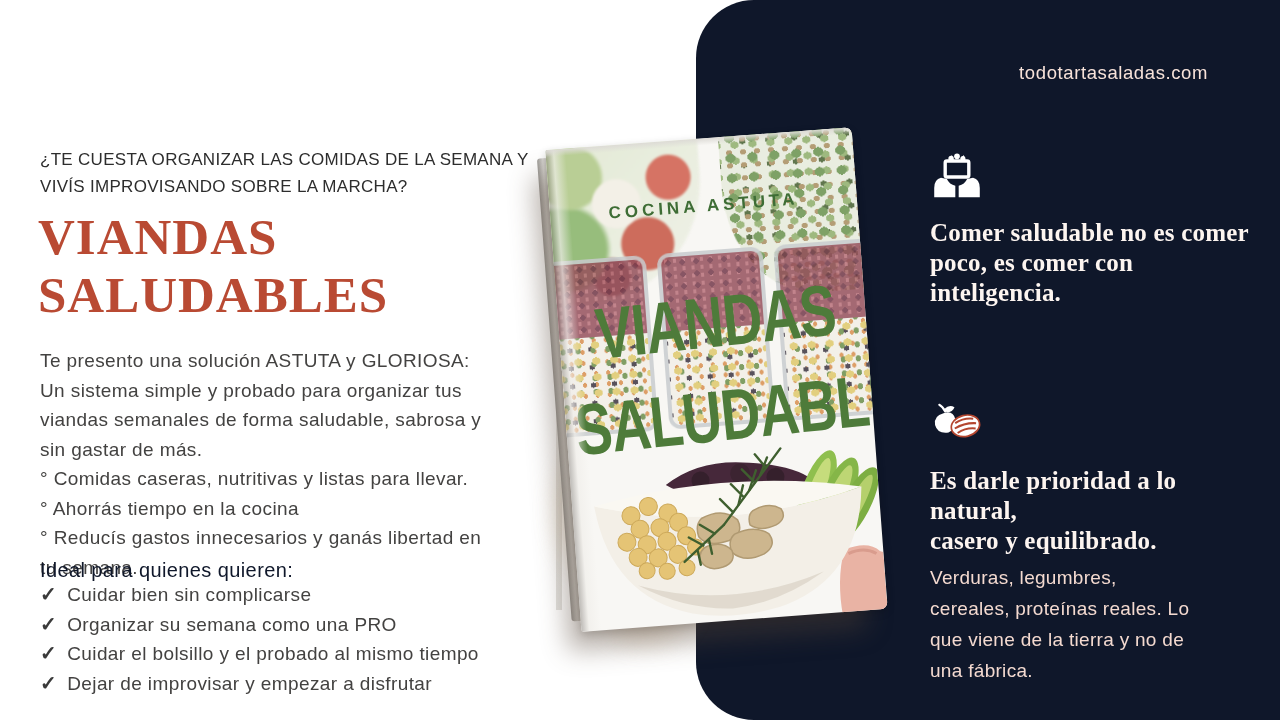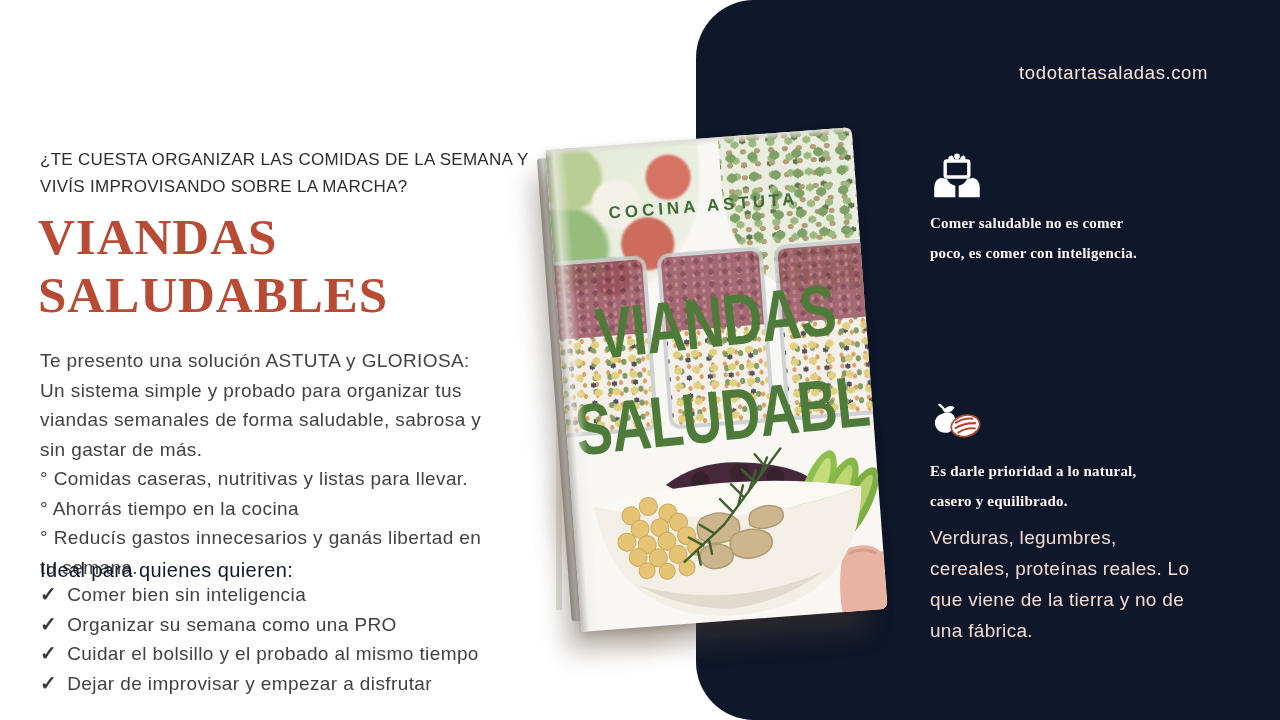--- a/index.html
+++ b/index.html
@@ -10,22 +10,22 @@
   
   .panel{position:absolute;left:696px;top:0;width:584px;height:720px;
          background:#0f172a;border-radius:58px 0 0 58px;z-index:1;}
   .website{position:absolute;top:62px;right:72px;color:#f8e3da;
            font-size:18.5px;letter-spacing:.6px;}
   .benefits{position:absolute;left:234px;top:0;width:336px;}
   .benefit{position:absolute;left:0;width:336px;color:#fff;}
   .benefit.b1{top:150px;}
   .benefit.b2{top:398px;}
   .benefit .bicon{display:block;width:54px;height:54px;}
-  .benefit h3{margin:4px 0 6px 0;font-family:"Liberation Serif",serif;
-              font-weight:700;font-size:15px;line-height:30px;color:#fdf5f0;
+  .benefit h3{margin:14px 0 6px 0;font-family:"Liberation Serif",serif;
+              font-weight:700;font-size:25px;line-height:30px;color:#fdf5f0;
               white-space:pre-line;letter-spacing:.2px;}
   .benefit p{margin:0;font-size:19px;line-height:31px;color:#f4dad0;
              white-space:pre-line;letter-spacing:.3px;}
 
   
   .logo{position:absolute;left:72px;top:50px;display:flex;align-items:center;z-index:2;}
   .logo-badge{width:46px;height:46px;border-radius:50%;background:#b23f2c;
               display:flex;align-items:center;justify-content:center;}
   .logo-name{margin-left:16px;font-family:"Liberation Serif",serif;font-weight:700;
              font-size:26px;letter-spacing:1.5px;color:#262626;}
@@ -175,21 +175,21 @@
 ° Comidas caseras, nutritivas y listas para llevar.
 ° Ahorrás tiempo en la cocina
 ° Reducís gastos innecesarios y ganás libertad en
 tu semana.</div>
 
   <div class="ideal">Ideal para quienes quieren:</div>
 
   <ul class="checklist">
     <li>
         <span class="checkmark">✓</span>
-        <span>Comer bien sin inteligencia</span>
+        <span>Cuidar bien sin complicarse</span>
       </li>
     <li>
         <span class="checkmark">✓</span>
         <span>Organizar su semana como una PRO</span>
       </li>
     <li>
         <span class="checkmark">✓</span>
         <span>Cuidar el bolsillo y el probado al mismo tiempo</span>
       </li>
     <li>

